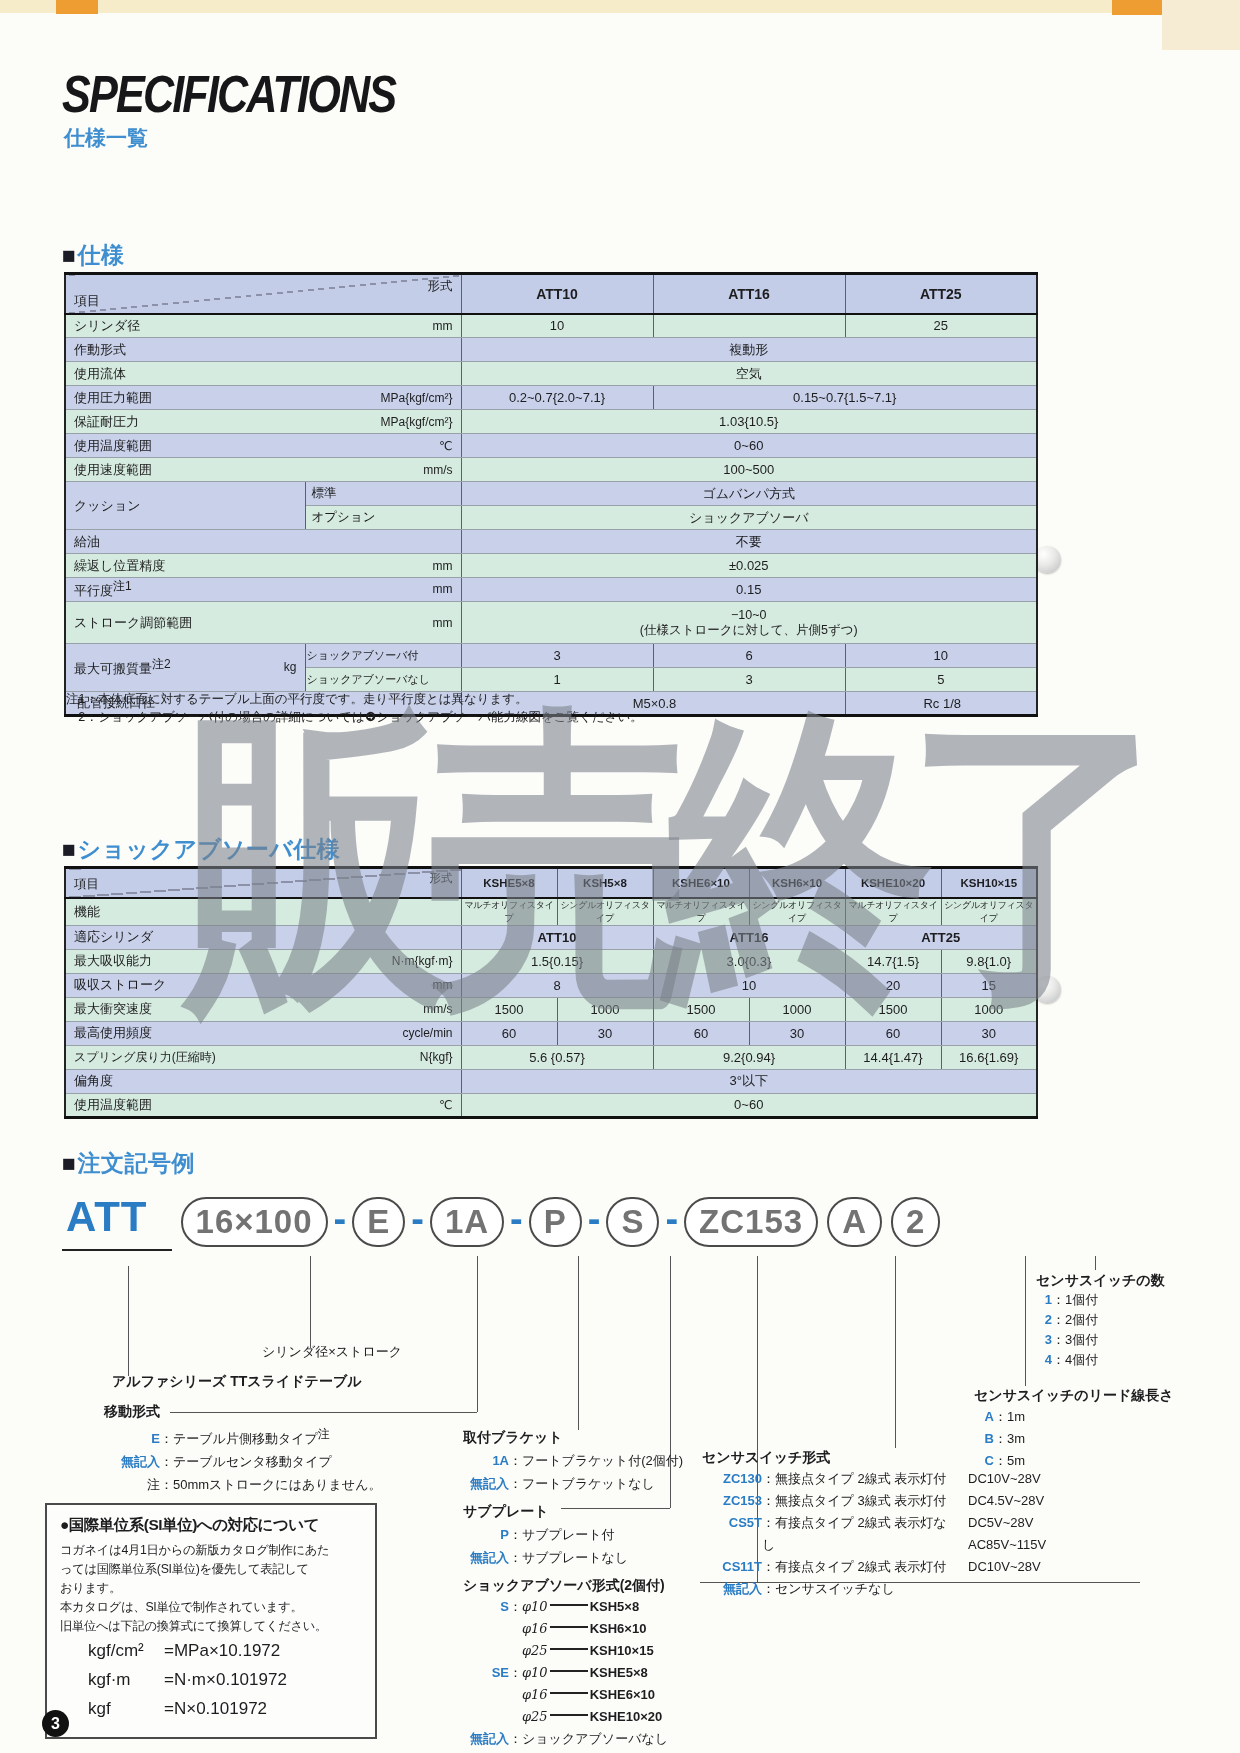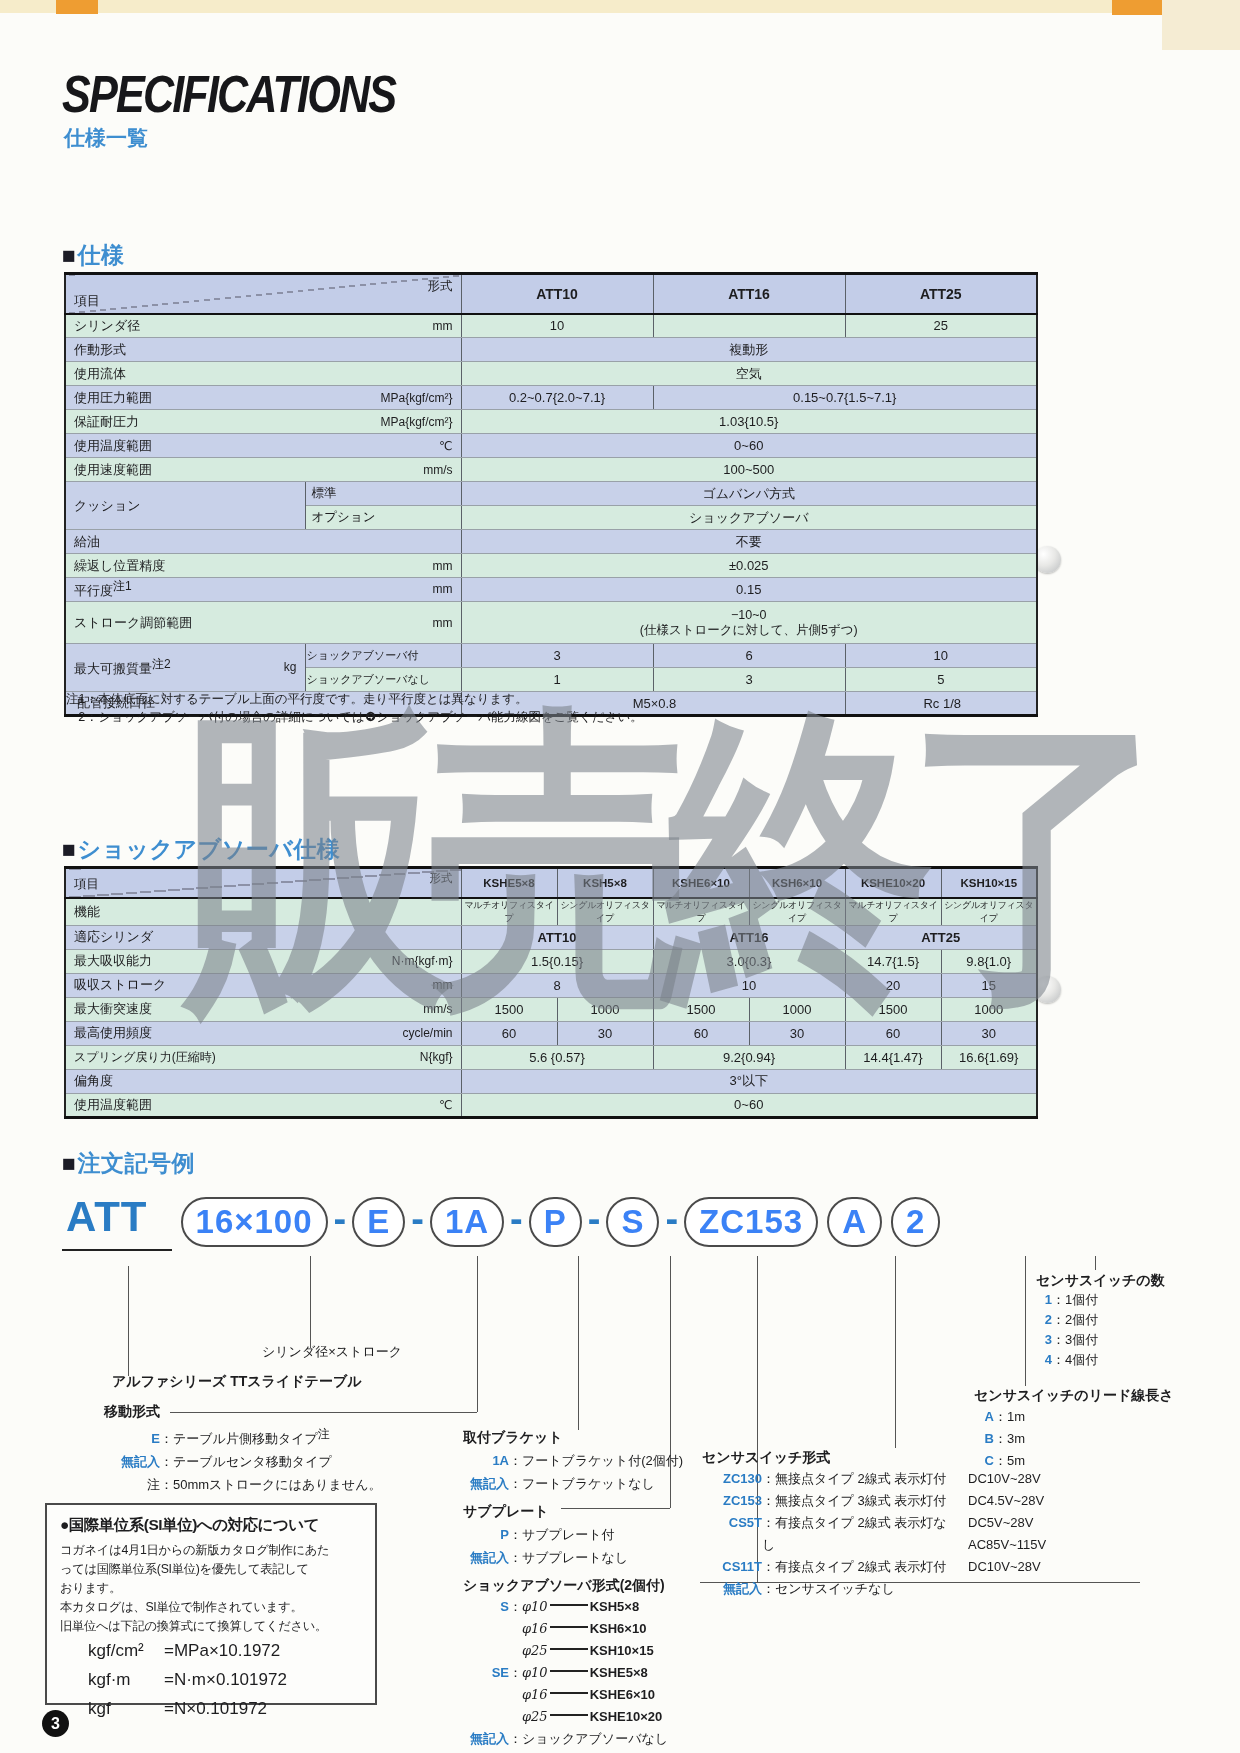--- a/index.html
+++ b/index.html
@@ -54,21 +54,21 @@
   .corner2 { position:relative; background-image:linear-gradient(to bottom right, transparent 49.5%, #556 49.5%, #556 51%, transparent 51%); }
   .corner2 .ct { position:absolute; top:2px; right:8px; font-size:11.5px; }
   .corner2 .cb { position:absolute; bottom:4px; left:8px; font-size:12.5px; }
   .notes { position:absolute; font-size:12.5px; line-height:19px; }
   .notes .n2 { padding-left:12px;font-family:Liberation Mono, monospace; }
 
   
   .code-row { position:absolute; left:62px; top:1190px; height:64px; display:flex; align-items:center; gap:9px; }
   .code-prefix { font-size:42px; font-weight:bold; color:#2a7cc4; border-bottom:2px solid #222; padding:0 24px 8px 4px; letter-spacing:1px; }
   .pill { display:flex; align-items:center; justify-content:center; border:2px solid #4a4a4a; border-radius:28px;
-          background:#fff; color:#3b82f6; font-weight:bold; font-size:33px; height:50px; min-width:48px; padding:0 13px; letter-spacing:1px; white-space:nowrap; }
+          background:#fff; color:#737373; font-weight:bold; font-size:33px; height:50px; min-width:48px; padding:0 13px; letter-spacing:1px; white-space:nowrap; }
   .code-dash { color:#2a7cc4; font-size:38px; font-weight:bold; margin:0 -3px; padding-bottom:6px; }
 
   
   .vl { position:absolute; width:1px; background:#555; }
   .hl { position:absolute; height:1px; background:#555; }
 
   
   .co { position:absolute; font-size:13px; line-height:23px; }
   .co-title { font-weight:bold; font-size:14px; }
   .co-item { display:flex; align-items:baseline; }
@@ -77,21 +77,21 @@
   .w56 { width:56px; } .w46 { width:46px; } .w16 { width:16px; } .w20 { width:20px; } .w60 { width:60px; }
   .phi { font-style:italic; font-family:"DejaVu Serif","DejaVu Sans",serif; }
   .ldash { display:inline-block; width:38px; height:2px; background:#222; margin:0 2px 4px 2px; align-self:center; flex:none; }
   .model { font-weight:bold; }
   .volt { margin-left:10px; white-space:nowrap; }
   .sensor-item .desc { width:196px; flex:none; }
   .lh20 { line-height:20px; }
   .lh22 { line-height:22px; }
 
   
-  .si-box { position:absolute; left:45px; top:1503px; width:332px; height:202px; border:2px solid #4a4a4a; background:#fdfdfb; padding:10px 13px 0 13px; }
+  .si-box { position:absolute; left:45px; top:1503px; width:332px; height:236px; border:2px solid #4a4a4a; background:#fdfdfb; padding:10px 13px 0 13px; }
   .si-title { font-size:15.5px; font-weight:bold; letter-spacing:-.5px; margin-bottom:5px; }
   .si-line { font-size:12.3px; line-height:19px; letter-spacing:-.3px; }
   .si-f { display:flex; font-size:17px; line-height:29px; margin-left:28px; }
   .si-f .fl { width:76px; }
 
   
   .pageno { position:absolute; left:42px; top:1710px; width:27px; height:27px; border-radius:50%; background:#111;
             color:#fff; font-size:16px; font-weight:bold; display:flex; align-items:center; justify-content:center; }
 
   

